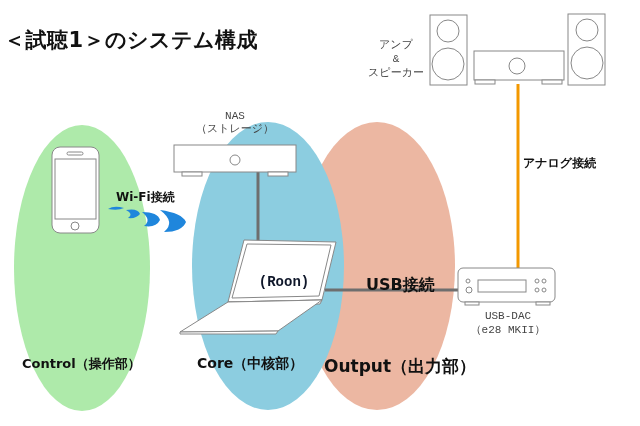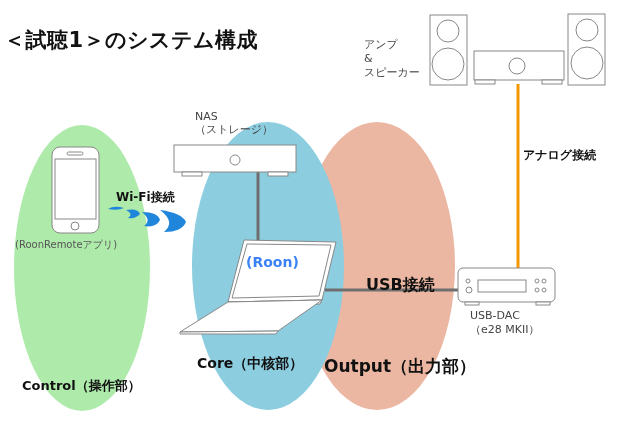--- a/index.html
+++ b/index.html
@@ -1,21 +1,21 @@
 <!DOCTYPE html>
 <html><head>
 <meta charset="utf-8">
 <style>
   html, body { margin:0; padding:0; background:#ffffff; }
   body { width:640px; height:426px; position:relative; overflow:hidden;
          font-family:"DejaVu Sans", "Liberation Sans", sans-serif; }
   svg#diagram { position:absolute; left:0; top:0; }
   .title { position:absolute; left:4px; top:2px; font-size:21px; font-weight:bold; color:#111; letter-spacing:0.5px;margin-top:24px; }
   .lbl { position:absolute; color:#333; white-space:nowrap; }
-  .center { text-align:left; }
+  .center { text-align:center;font-family:Liberation Mono, monospace; }
   .bold { font-weight:bold; color:#111; }
 </style>
 </head>
 <body>
 
 <svg id="diagram" width="640" height="426" viewBox="0 0 640 426">
 
   <ellipse cx="82" cy="268" rx="68" ry="143" fill="#aeeaaa"></ellipse>
   <ellipse cx="377" cy="266" rx="78" ry="144" fill="#ecb7a2"></ellipse>
   <ellipse cx="268" cy="266" rx="76" ry="144" fill="#8ccde0"></ellipse>
@@ -93,34 +93,33 @@
   <div>アンプ</div>
   <div>&amp;</div>
   <div>スピーカー</div>
 </div>
 
 <div class="lbl center" style="left:195px; top:110px; width:80px; font-size:11px; line-height:13px; color:#444;">
   <div>NAS</div>
   <div>（ストレージ）</div>
 </div>
 
-<div class="lbl bold" style="left:523px; top:147px; font-size:12px;">アナログ接続</div>
+<div class="lbl bold" style="left:523px; top:155px; font-size:12px;">アナログ接続</div>
 
 <div class="lbl bold" style="left:116px; top:189px; font-size:12px;">Wi-Fi接続</div>
 
 <div class="lbl center" style="left:15px; top:238px; width:125px;">
-  <div style="font-size:10px; color:#555;">(RoonRemoteアプリ)</div>
 </div>
 
 <div class="lbl center" style="left:246px; top:254px; width:76px;">
-  <div style="font-size:14px; color:#3b82f6; font-weight:bold;">(Roon)</div>
+  <div style="font-size:14px; color:#0f172a; font-weight:bold;margin-top:20px;">(Roon)</div>
 </div>
 
 <div class="lbl bold" style="left:366px; top:275px; font-size:16px;">USB接続</div>
 
 <div class="lbl center" style="left:470px; top:309px; width:76px; font-size:11px; line-height:14px; color:#444;">
   <div>USB-DAC</div>
   <div>（e28 MKII）</div>
 </div>
 
-<div class="lbl bold" style="left:22px; top:355px; font-size:13px;margin-top:22px;">Control（操作部）</div>
+<div class="lbl bold" style="left:22px; top:355px; font-size:13px;">Control（操作部）</div>
 <div class="lbl bold" style="left:197px; top:355px; font-size:14px;">Core（中核部）</div>
 <div class="lbl bold" style="left:324px; top:355px; font-size:17px;">Output（出力部）</div>
 
 </body></html>

